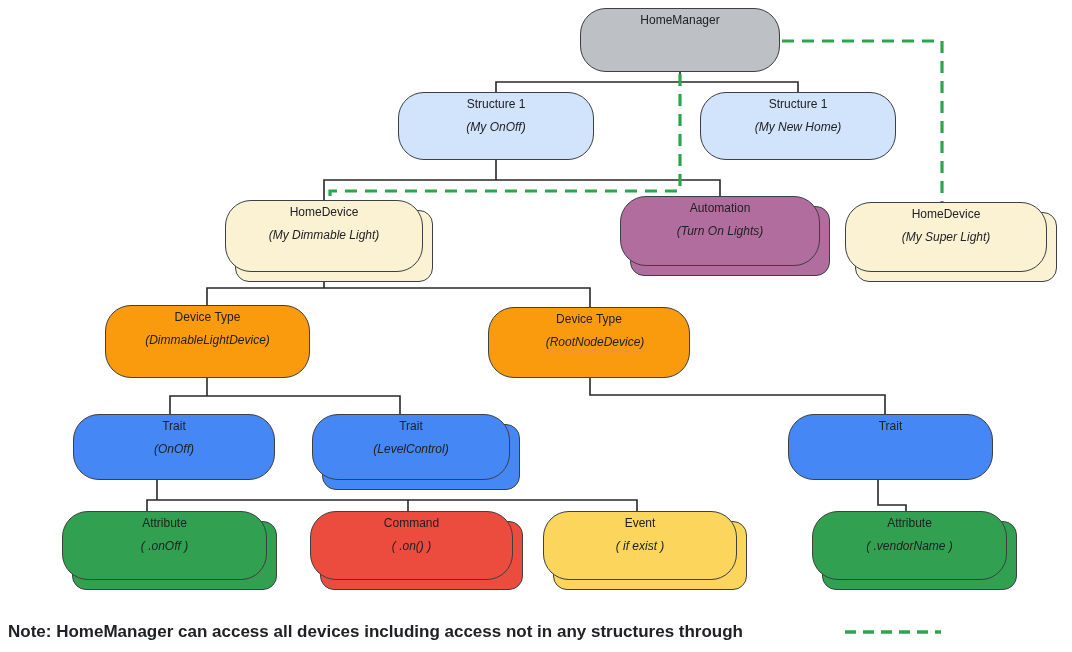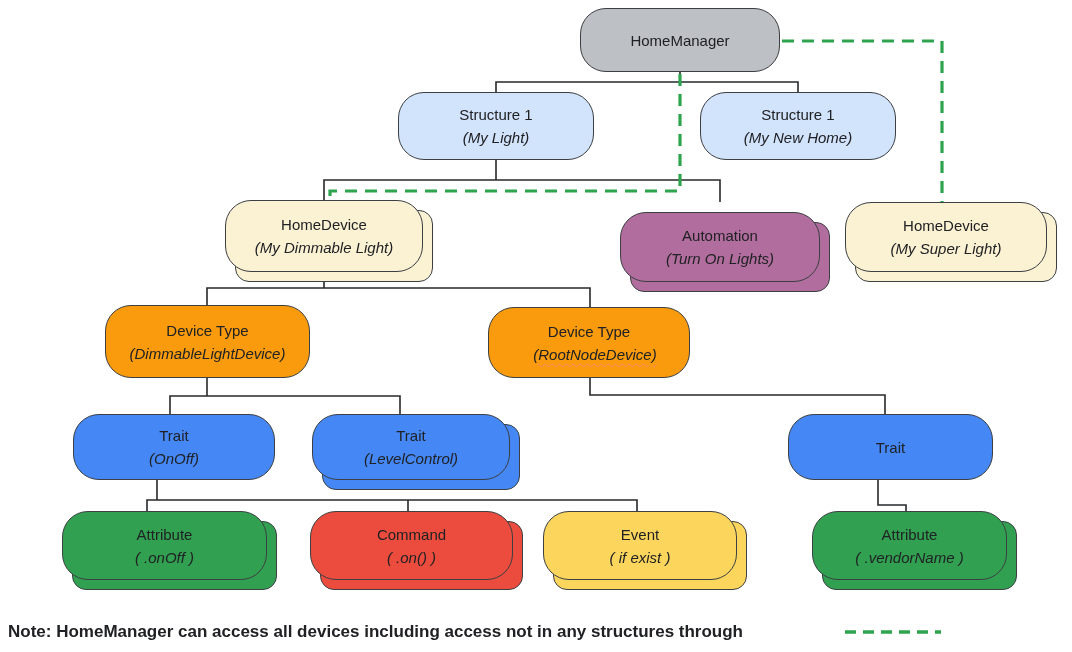--- a/index.html
+++ b/index.html
@@ -9,33 +9,33 @@
     --ink:#202124;
   }
   html,body{margin:0;padding:0;background:#ffffff;}
   body{width:1072px;height:652px;overflow:hidden;
        font-family:"Liberation Sans","DejaVu Sans",sans-serif;color:var(--ink);}
   #canvas{position:relative;width:1072px;height:652px;background:#fff;}
   #wires{position:absolute;left:0;top:0;z-index:0;}
   .node{position:absolute;z-index:1;}
   .card{position:absolute;inset:0;background:var(--fill,#eee);
         border:1.6px solid var(--border);border-radius:26px;
-        display:flex;flex-direction:column;align-items:center;justify-content:center;
-        text-align:center;font-size:15px;line-height:23px;font-weight:500;color:var(--ink);
+        display:flex;flex-direction:column;align-items:center;justify-content:flex-start;
+        text-align:center;font-size:12px;line-height:23px;font-weight:500;color:var(--ink);
         z-index:2;}
   .shadow{position:absolute;left:10px;top:10px;width:100%;height:100%;
         background:var(--fill,#eee);border:1.6px solid var(--border);border-radius:14px;
         box-sizing:border-box;z-index:1;}
   .sub{font-style:italic;}
   
   #n-homemanager      {left:580px;top:8px;  width:200px;height:64px;}
   #n-structure1       {left:398px;top:92px; width:196px;height:68px;}
   #n-structure2       {left:700px;top:92px; width:196px;height:68px;}
   #n-homedevice1      {left:225px;top:200px;width:198px;height:72px;}
-  #n-automation       {left:620px;top:212px;width:200px;height:70px;}
+  #n-automation       {left:620px;top:196px;width:200px;height:70px;}
   #n-homedevice2      {left:845px;top:202px;width:202px;height:70px;}
   #n-devicetype1      {left:105px;top:305px;width:205px;height:73px;}
   #n-devicetype2      {left:488px;top:307px;width:202px;height:71px;}
   #n-trait-onoff      {left:73px; top:414px;width:202px;height:66px;}
   #n-trait-levelcontrol{left:312px;top:414px;width:198px;height:66px;}
   #n-trait-basicinfo  {left:788px;top:414px;width:205px;height:66px;}
   #n-attr-onoff       {left:62px; top:511px;width:205px;height:69px;}
   #n-command-on       {left:310px;top:511px;width:203px;height:69px;}
   #n-event-ifexist    {left:543px;top:511px;width:194px;height:69px;}
   #n-attr-vendorname  {left:812px;top:511px;width:195px;height:69px;}
@@ -73,21 +73,21 @@
   <div class="node" id="n-homemanager" style="--fill: #bdc1c6;">
     <div class="card">
       <div>HomeManager</div>
       <div class="sub"></div>
     </div>
   </div>
 
   <div class="node" id="n-structure1" style="--fill: #d2e3fc;">
     <div class="card">
       <div>Structure 1</div>
-      <div class="sub">(My Light)</div>
+      <div class="sub">(My OnOff)</div>
     </div>
   </div>
 
   <div class="node" id="n-structure2" style="--fill: #d2e3fc;">
     <div class="card">
       <div>Structure 1</div>
       <div class="sub">(My New Home)</div>
     </div>
   </div>
 

